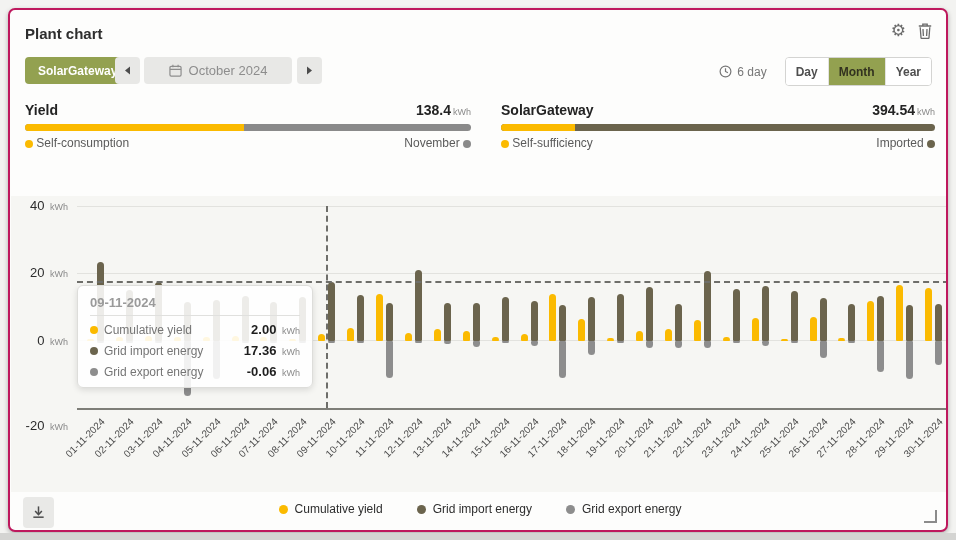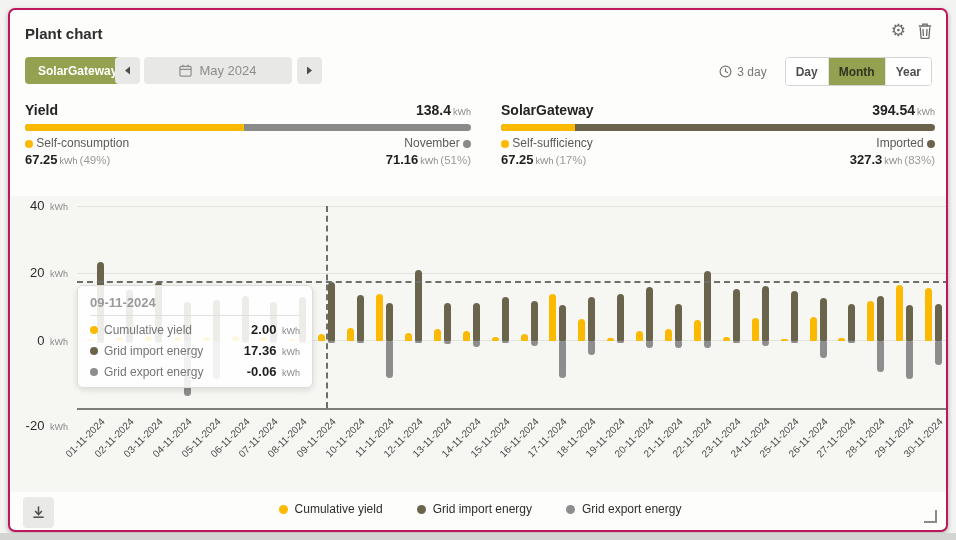--- a/index.html
+++ b/index.html
@@ -104,79 +104,71 @@
 
   <div class="abs btn datebtn">
     <svg width="13" height="13" viewBox="0 0 14 14">
         <g stroke="#8d8d8d" stroke-width="1.3" fill="none">
       <rect x="1" y="2.5" width="12" height="10.5" rx="1.4"></rect>
           <line x1="1" y1="5.8" x2="13" y2="5.8"></line>
       <line x1="4.2" y1="0.8" x2="4.2" y2="3.6"></line>
           <line x1="9.8" y1="0.8" x2="9.8" y2="3.6"></line>
         </g>
       </svg>
-    <span>May 2024</span>
+    <span>October 2024</span>
   </div>
 
   <div class="abs btn navbtn" style="left:287px;">
     <svg width="7" height="9" viewBox="0 0 7 9">
         <path d="M1 0.5 L6 4.5 L1 8.5 Z" fill="#4c4c4c"></path>
       </svg>
   </div>
 
   <div class="abs range-cluster">
     <span class="range-label">
       <svg width="13" height="13" viewBox="0 0 14 14">
           <g stroke="#777" stroke-width="1.3" fill="none">
         <circle cx="7" cy="7" r="5.8"></circle>
             <path d="M7 3.6 V7 L9.6 8.4"></path>
           </g>
         </svg>
-      <span>3 day</span>
+      <span>6 day</span>
     </span>
     <span class="seg">
       <span class="tab">Day</span>
       <span class="tab active">Month</span>
       <span class="tab">Year</span>
     </span>
   </div>
 
   <div class="abs stat" style="left:15px;">
     <div class="head">
       <span class="h">Yield</span>
       <span class="v"><span>138.4</span><span class="unit">kWh</span></span>
     </div>
     <div class="pbar" style="background:#8a8a8a;">
       <div class="fill" id="yield-fill" style="width: 49%; background: rgb(251, 186, 0);"></div>
     </div>
     <div class="sub">
       <span><span class="dot" style="background:#fbba00;"></span> <span>Self-consumption</span></span>
       <span><span>November</span> <span class="dot" style="background:#8a8a8a;"></span></span>
     </div>
-    <div class="vals">
-      <span><span>67.25</span><span class="unit">kWh</span><span class="pct">(49%)</span></span>
-      <span><span>71.16</span><span class="unit">kWh</span><span class="pct">(51%)</span></span>
-    </div>
   </div>
 
   <div class="abs stat" style="left:491px; width:434px;">
     <div class="head">
       <span class="h">SolarGateway</span>
       <span class="v"><span>394.54</span><span class="unit">kWh</span></span>
     </div>
     <div class="pbar" style="background:#6b644d;">
       <div class="fill" id="cons-fill" style="width: 17%; background: rgb(251, 186, 0);"></div>
     </div>
     <div class="sub">
       <span><span class="dot" style="background:#fbba00;"></span> <span>Self-sufficiency</span></span>
       <span><span>Imported</span> <span class="dot" style="background:#6b644d;"></span></span>
-    </div>
-    <div class="vals">
-      <span><span>67.25</span><span class="unit">kWh</span><span class="pct">(17%)</span></span>
-      <span><span>327.3</span><span class="unit">kWh</span><span class="pct">(83%)</span></span>
     </div>
   </div>
 
   <div class="abs chart-bg"></div>
   <div class="abs" id="ylabels">
       <div class="ylab" style="top: 188px;">40 <span class="unit">kWh</span></div>
       <div class="ylab" style="top: 255.333px;">20 <span class="unit">kWh</span></div>
       <div class="ylab" style="top: 322.667px;">0 <span class="unit">kWh</span></div>
       <div class="ylab" style="top: 408px;">-20 <span class="unit">kWh</span></div>
     </div>

